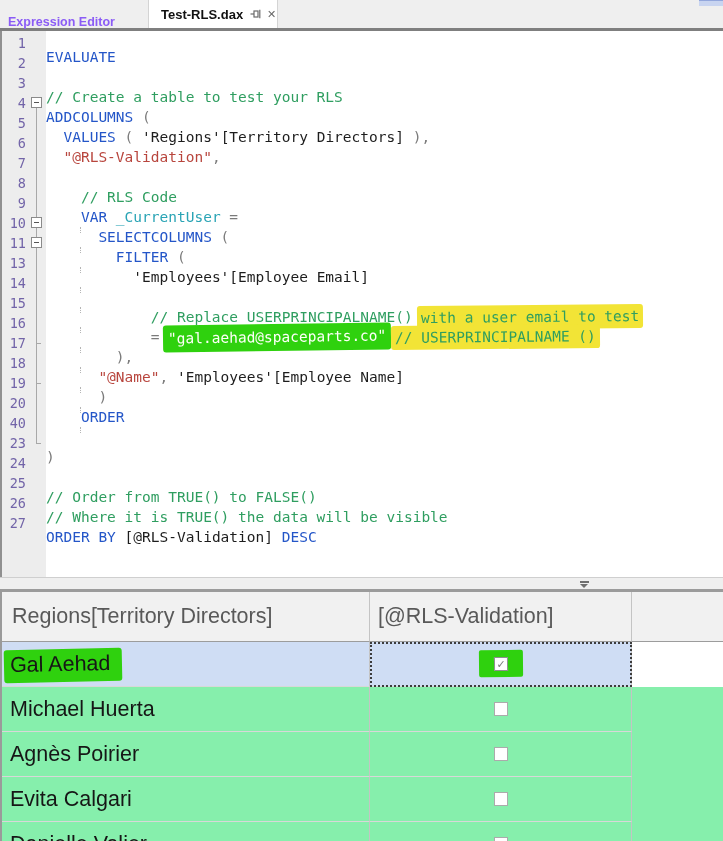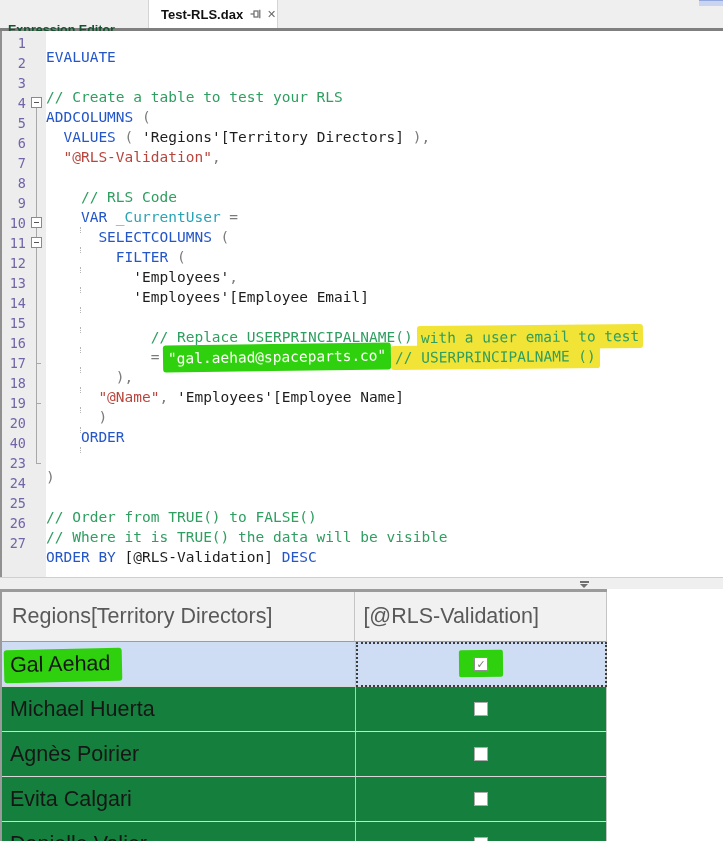--- a/index.html
+++ b/index.html
@@ -2,22 +2,22 @@
 <html style="--keyword: #2456c8; --comment: #2f9e60; --string: #b8453d; --punctuation: #7b7b7b; --plain: #1d1d1d; --variable: #2aa4b5; --line_number: #7264a8; --marker_green: #2fd10e; --marker_yellow: #f2e436; --selected_row: #cfddf4;"><head>
 <meta charset="utf-8">
 <style>
   html,body{margin:0;padding:0;}
   body{width:723px;height:841px;overflow:hidden;position:relative;background:#fff;
        font-family:"Liberation Sans",sans-serif;}
 
   
   .tabstrip{position:absolute;left:0;top:0;width:723px;height:28px;background:#efefef;
             border-bottom:3px solid #7f7f7f;box-sizing:content-box;}
-  .pane-title{position:absolute;left:8px;top:16px;height:28px;line-height:28px;
-              font-size:12.5px;font-weight:bold;color:#14532d;}
+  .pane-title{position:absolute;left:8px;top:8px;height:28px;line-height:28px;
+              font-size:12.5px;font-weight:bold;color:#8b5cf6;}
   .tab{position:absolute;left:148px;top:0;height:28px;width:130px;background:#fff;
        border-left:1px solid #d4d4d4;border-right:1px solid #d4d4d4;
        display:flex;align-items:center;padding:0 6px 0 12px;box-sizing:border-box;}
   .tab-label{font-size:13px;font-weight:bold;color:#111;white-space:nowrap;}
   .tab-icons{display:flex;align-items:center;gap:5px;margin-left:7px;}
   .pin-ico{width:12px;height:12px;}
   .close-ico{font-size:11px;color:#6a6a6a;line-height:12px;}
   .corner-blue{position:absolute;right:0;top:0;width:24px;height:6px;background:#c8d4f0;
                border-top:1px solid #93a7dc;box-sizing:border-box;}
 
@@ -52,31 +52,31 @@
   
   .splitter{position:absolute;left:0;top:577px;width:723px;height:12px;background:#efefef;
             border-top:1px solid #cfcfcf;box-sizing:border-box;}
   .grip{position:absolute;left:578px;top:3px;width:14px;height:8px;cursor:row-resize;}
   .grip .bar{position:absolute;left:2px;top:0;width:9px;height:2px;background:#6f6f6f;}
   .grip .tri{position:absolute;left:2px;top:3px;width:0;height:0;
              border-left:4.5px solid transparent;border-right:4.5px solid transparent;
              border-top:4px solid #6f6f6f;}
 
   
-  .grid{position:absolute;left:0;top:589px;width:607px;height:252px;background:#fff;
+  .grid{position:absolute;left:0;top:589px;width:723px;height:252px;background:#fff;
         border-top:3px solid #9b9b9b;border-left:2px solid #9a9a9a;box-sizing:border-box;}
   .gh{display:flex;height:50px;}
   .hcell{background:#f1f1f1;border-bottom:1px solid #9c9c9c;border-right:1px solid #c4c4c4;
          box-sizing:border-box;color:#595959;font-size:21.5px;display:flex;
          align-items:center;}
   .hc1{width:368px;padding-left:10px;}
   .hc2{width:262px;padding-left:8px;}
   .hc3{flex:1;border-right:none;}
   .grow{display:flex;height:45px;}
-  .cell{box-sizing:border-box;display:flex;align-items:center;background:#15803d;
+  .cell{box-sizing:border-box;display:flex;align-items:center;background:#86efac;
         border-bottom:1px solid #d8d8d8;}
   .c1{width:368px;border-right:1px solid #c4c4c4;padding-left:8px;
       font-size:21.5px;color:#161616;white-space:nowrap;overflow:hidden;}
   .c2{width:262px;border-right:1px solid #c4c4c4;justify-content:center;}
   .c3{flex:1;border-bottom:none;}
   .grow.sel .cell{background:var(--selected_row);}
   .grow.sel .c3{background:#fff;}
   .grow.sel .c2{outline:2px dotted #3c3c3c;outline-offset:-2px;}
   .cb{width:14px;height:14px;border:1px solid #ababab;background:#fff;box-sizing:border-box;
       display:flex;align-items:center;justify-content:center;
@@ -182,27 +182,20 @@
       <div class="gut">11</div>
       <div class="fold">
         <span class="fv"></span>
         <span class="fbox">
           <span class="fminus"></span>
         </span>
       </div>
       <div class="ctext"><span class="guide"></span><span class="sg t">        </span><span class="sg k">FILTER</span><span class="sg p"> (</span></div>
     </div>
     <div class="crow">
-      <div class="gut">12</div>
-      <div class="fold">
-        <span class="fv"></span>
-      </div>
-      <div class="ctext"><span class="guide"></span><span class="sg t">          </span><span class="sg t">'Employees'</span><span class="sg p">,</span></div>
-    </div>
-    <div class="crow">
       <div class="gut">13</div>
       <div class="fold">
         <span class="fv"></span>
       </div>
       <div class="ctext"><span class="guide"></span><span class="sg t">          </span><span class="sg t">'Employees'[Employee Email]</span></div>
     </div>
     <div class="crow">
       <div class="gut">14</div>
       <div class="fold">
         <span class="fv"></span>

